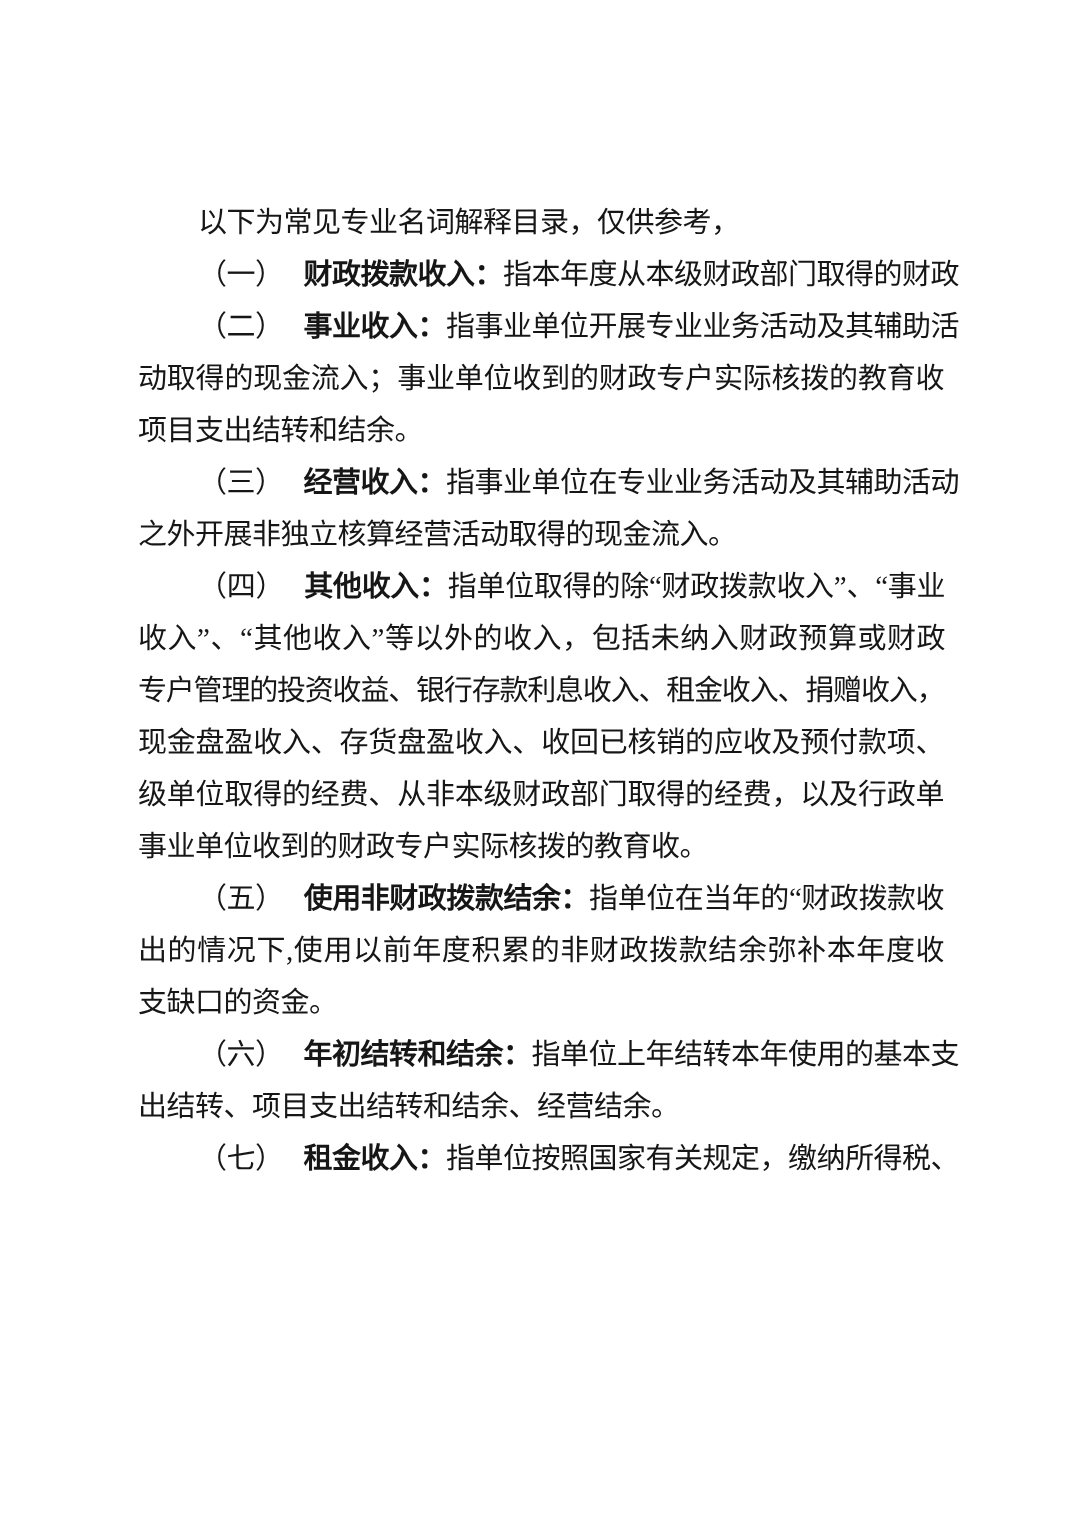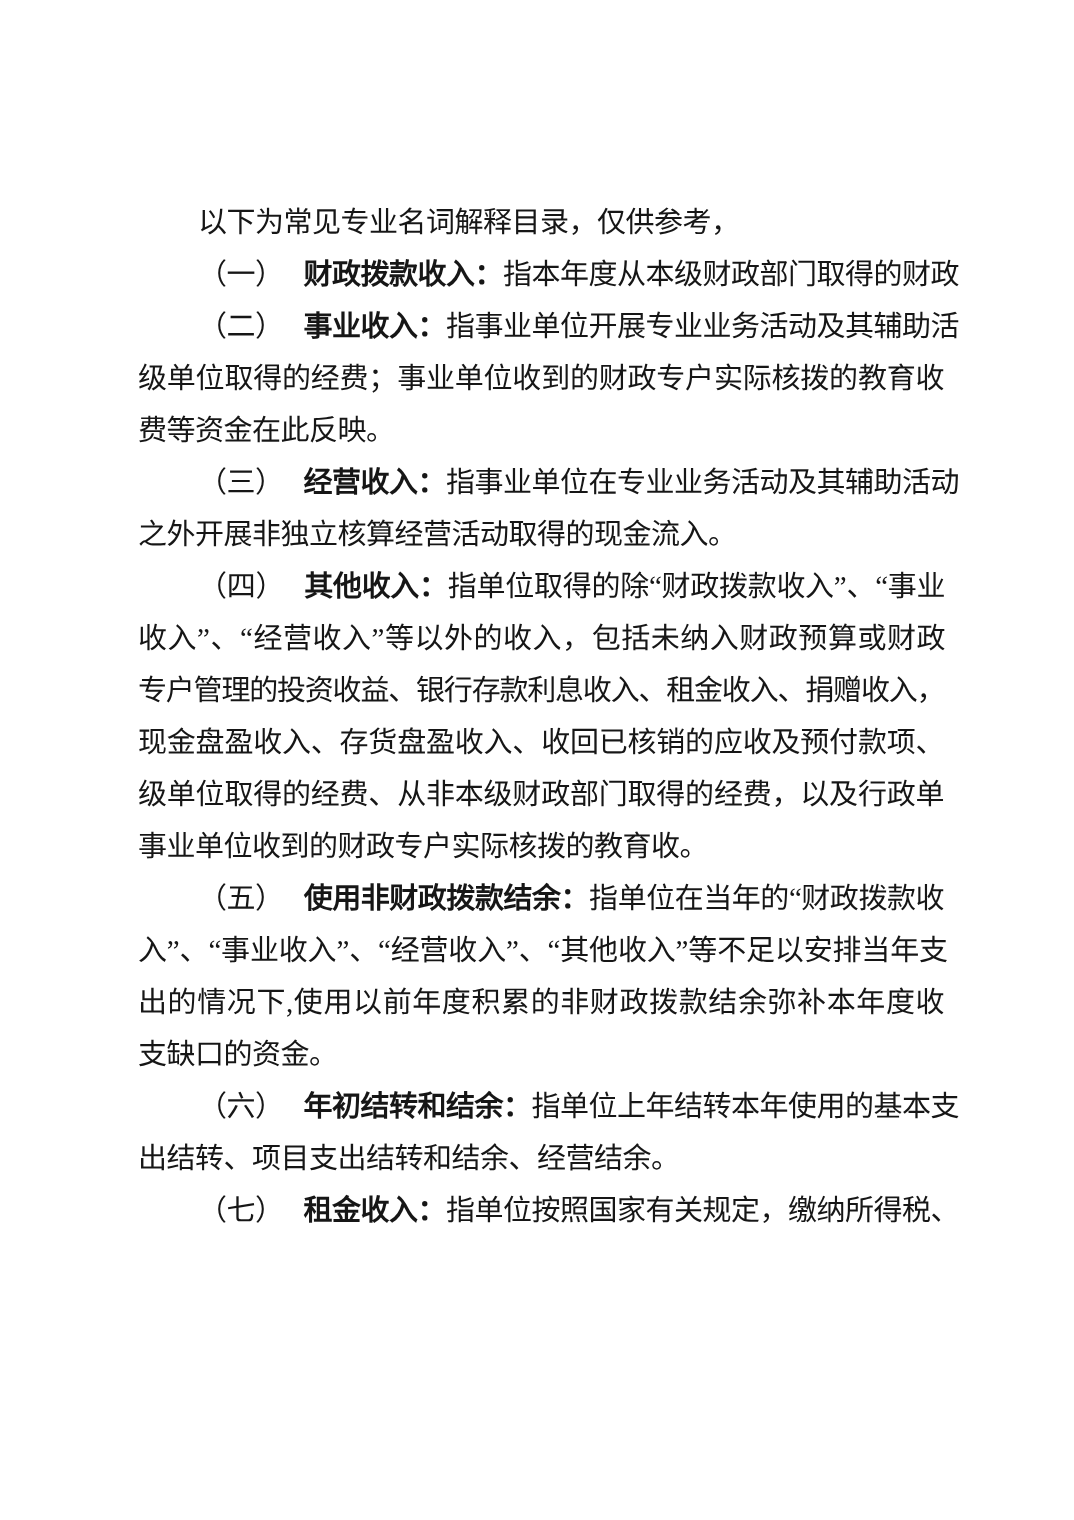--- a/index.html
+++ b/index.html
@@ -41,35 +41,34 @@
 <body>
 
 <div id="page">
   <div id="text-block">
 
     <div class="ln ind"><span>以下为常见专业名词解释目录，仅供参考，</span></div>
 
     <div class="ln ind jf"><span>（一）</span><span class="term">财政拨款收入：</span><span>指本年度从本级财政部门取得的财政</span></div>
 
     <div class="ln ind jf"><span>（二）</span><span class="term">事业收入：</span><span>指事业单位开展专业业务活动及其辅助活</span></div>
-    <div class="ln jf"><span>级单位取得的经费；事业单位收到的财政专户实际核拨的教育收</span></div>
-    <div class="ln"><span>费等资金在此反映。</span></div>
+    <div class="ln jf"><span>动取得的现金流入；事业单位收到的财政专户实际核拨的教育收</span></div>
+    <div class="ln"><span>项目支出结转和结余。</span></div>
 
     <div class="ln ind jf"><span>（三）</span><span class="term">经营收入：</span><span>指事业单位在专业业务活动及其辅助活动</span></div>
     <div class="ln"><span>之外开展非独立核算经营活动取得的现金流入。</span></div>
 
     <div class="ln ind jf t2"><span>（四）</span><span class="term">其他收入：</span><span>指单位取得的除“财政拨款收入”、“事业</span></div>
-    <div class="ln jf t2"><span>收入”、“经营收入”等以外的收入，包括未纳入财政预算或财政</span></div>
+    <div class="ln jf t2"><span>收入”、“其他收入”等以外的收入，包括未纳入财政预算或财政</span></div>
     <div class="ln jf t2"><span>专户管理的投资收益、银行存款利息收入、租金收入、捐赠收入，</span></div>
     <div class="ln jf"><span>现金盘盈收入、存货盘盈收入、收回已核销的应收及预付款项、</span></div>
     <div class="ln jf"><span>级单位取得的经费、从非本级财政部门取得的经费，以及行政单</span></div>
     <div class="ln"><span>事业单位收到的财政专户实际核拨的教育收。</span></div>
 
     <div class="ln ind jf"><span>（五）</span><span class="term">使用非财政拨款结余：</span><span>指单位在当年的“财政拨款收</span></div>
-    <div class="ln jf t3"><span>入”、“事业收入”、“经营收入”、“其他收入”等不足以安排当年支</span></div>
     <div class="ln jf"><span>出的情况下,使用以前年度积累的非财政拨款结余弥补本年度收</span></div>
     <div class="ln"><span>支缺口的资金。</span></div>
 
     <div class="ln ind jf"><span>（六）</span><span class="term">年初结转和结余：</span><span>指单位上年结转本年使用的基本支</span></div>
     <div class="ln"><span>出结转、项目支出结转和结余、经营结余。</span></div>
 
     <div class="ln ind jf"><span>（七）</span><span class="term">租金收入：</span><span>指单位按照国家有关规定，缴纳所得税、</span></div>
 
   </div>
 </div>

